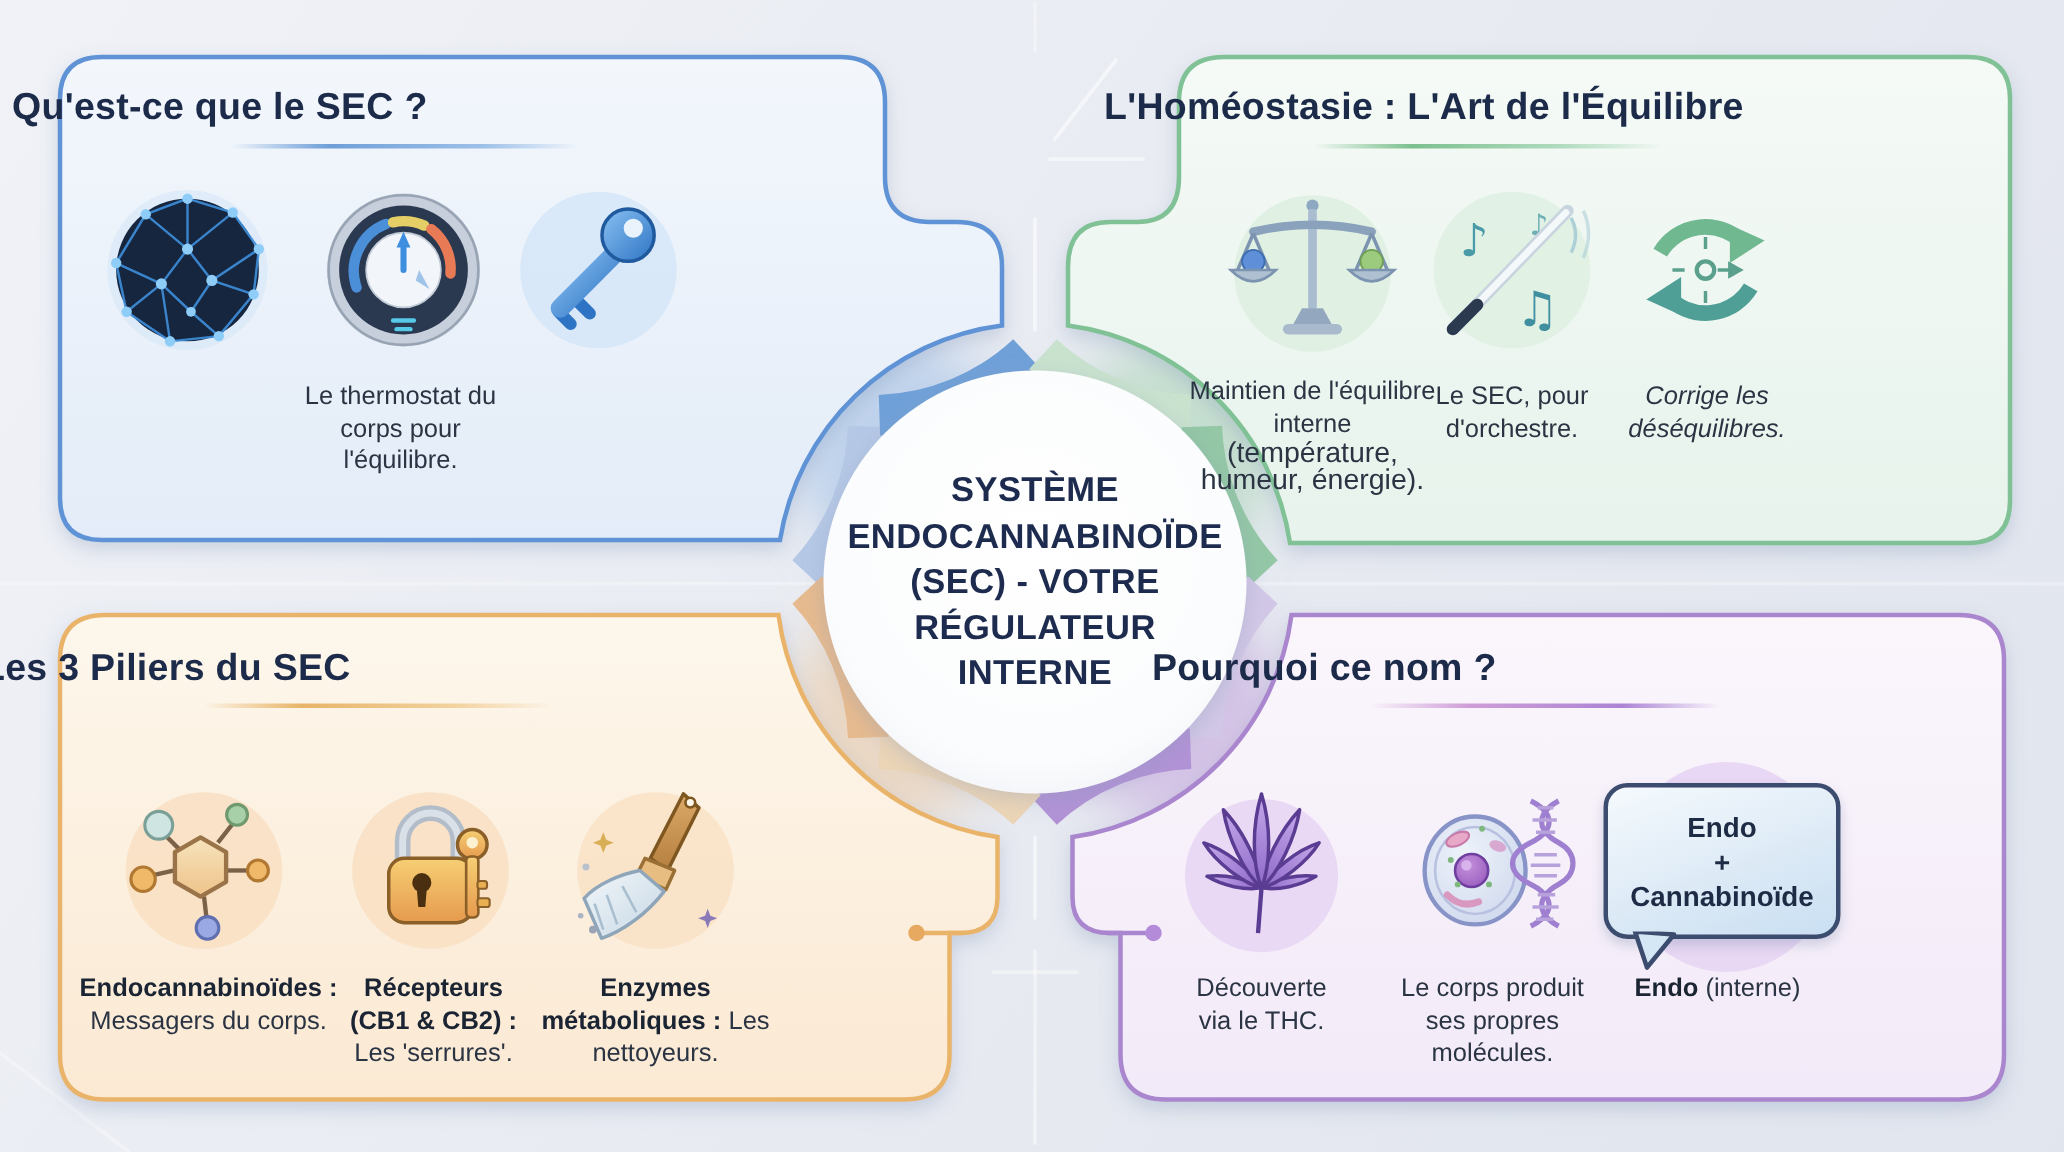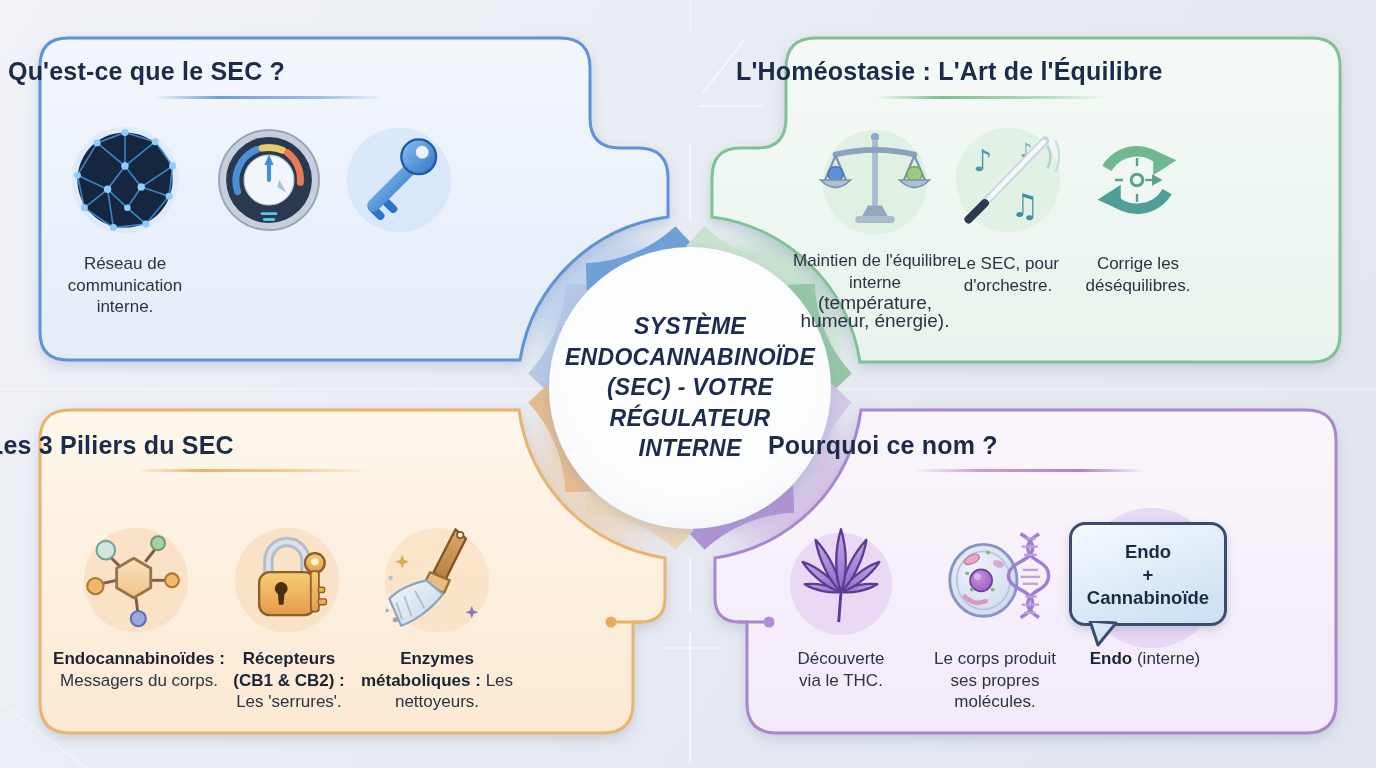--- a/index.html
+++ b/index.html
@@ -15,21 +15,21 @@
   .u-purple{background:linear-gradient(90deg,rgba(199,154,216,0),#cf9ed8 28%,#ab84d4 72%,rgba(171,132,212,0));}
   .icon{position:absolute;z-index:2;width:116px;height:116px;}
   .icon svg{width:100%;height:100%;display:block;}
   .caption{position:absolute;z-index:3;transform:translateX(-50%);text-align:center;
     font-size:17px;line-height:21.5px;color:#2b3443;}
   .caption .b{font-weight:700;color:#1b2433;}
   .caption .block{display:block;}
   .caption .sub{display:block;font-size:19px;line-height:17.5px;max-width:150px;margin:1px auto 0;}
   .center-text{position:absolute;z-index:3;left:690px;top:311px;width:320px;transform:translateX(-50%);
     text-align:center;font-size:23px;line-height:30.6px;font-weight:800;color:#1d2b4f;letter-spacing:.3px;}
-  .center-text div{white-space:nowrap;font-style:italic;}
+  .center-text div{white-space:nowrap;}
   .bubble-blob{position:absolute;z-index:1;left:1082px;top:508px;width:138px;height:140px;border-radius:50%;
     background:#e5d3f3;opacity:.85;}
   .bubble{position:absolute;z-index:2;left:1069px;top:522px;width:152px;height:98px;border-radius:16px;
     border:3px solid #3b4c6e;background:linear-gradient(160deg,#f5fafd 0%,#ddeaf6 55%,#c9dff2 100%);
     display:flex;flex-direction:column;align-items:center;justify-content:center;
     font-size:18.5px;line-height:23px;font-weight:800;color:#1e2b45;box-shadow:0 4px 8px rgba(90,110,150,.25);}
   .bubble-tail{position:absolute;z-index:2;left:1086px;top:621px;width:34px;height:26px;}
 </style>
 </head>
 <body>
@@ -175,22 +175,22 @@
         </defs>
       <circle cx="50" cy="50" r="45" fill="#d6e6f8" opacity="0.85"></circle>
       <path d="M 36,66 L 45,75" stroke="#2e74c4" stroke-width="7" stroke-linecap="round"></path>
       <path d="M 27,74 L 34,81" stroke="#2e74c4" stroke-width="7" stroke-linecap="round"></path>
       <path d="M 58,42 L 28,72" stroke="url(#kG)" stroke-width="11" stroke-linecap="round"></path>
       <circle cx="67" cy="30" r="15" fill="url(#kG)" stroke="#1f5a9e" stroke-width="2"></circle>
       <circle cx="70" cy="26" r="5.5" fill="#eaf3fc"></circle>
     </svg>
   </div>
 
-  <div class="caption" style="left:125px;top:253px;width:160px;">
-    <span class="b"></span><span>Réseau de communication interne.</span><span class="block"></span><span class="sub"></span>
+  <div class="caption" style="left:267px;top:253px;width:130px;">
+    <span class="b"></span><span>Le thermostat du corps pour l'équilibre.</span><span class="block"></span><span class="sub"></span>
   </div>
 
   <div class="panel-title" style="left:996px;top:57px;">L'Homéostasie : L'Art de l'Équilibre</div>
   <div class="underline u-green" style="left:992px;top:96px;"></div>
 
   <div class="icon" style="left:817px;top:122px;">
     <svg viewBox="0 0 100 100">
       <circle cx="50" cy="52" r="45" fill="#dcefe0" opacity="0.8"></circle>
       <circle cx="50" cy="13" r="3.5" fill="#8fa8c2"></circle>
       <rect x="47.5" y="15" width="5" height="58" rx="2" fill="#aabdd0"></rect>
@@ -236,21 +236,21 @@
       <path d="M 63,45 L 72,50 L 63,55 Z" fill="#5aa08c"></path>
     </svg>
   </div>
 
   <div class="caption" style="left:875px;top:250px;width:170px;">
     <span class="b"></span><span>Maintien de l'équilibre interne</span><span class="block"></span><span class="sub">(température, humeur, énergie).</span>
   </div>
   <div class="caption" style="left:1008px;top:253px;width:150px;">
     <span class="b"></span><span>Le SEC, pour d'orchestre.</span><span class="block"></span><span class="sub"></span>
   </div>
-  <div class="caption" style="left:1138px;top:253px;width:160px;">
+  <div class="caption" style="left:1138px;top:253px;width:160px;font-style:italic;">
     <span class="b"></span><span>Corrige les déséquilibres.</span><span class="block"></span><span class="sub"></span>
   </div>
 
   <div class="panel-title" style="left:248px;top:431px;">Les 3 Piliers du SEC</div>
   <div class="underline u-orange" style="left:252px;top:469px;"></div>
 
   <div class="icon" style="left:78px;top:520px;">
     <svg viewBox="0 0 100 100">
       <defs>
           <linearGradient id="hxG" x1="0" y1="0" x2="0" y2="1">

